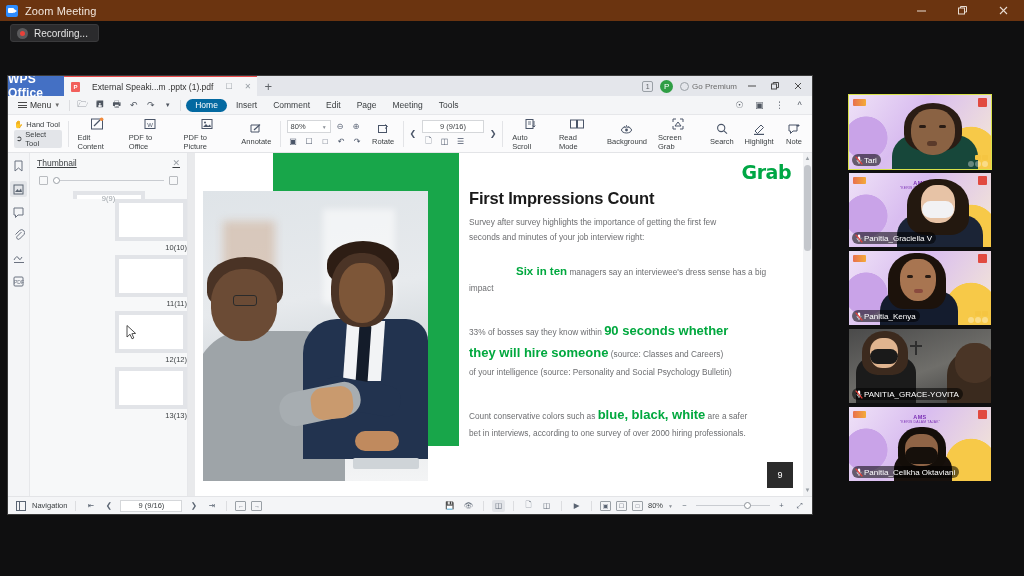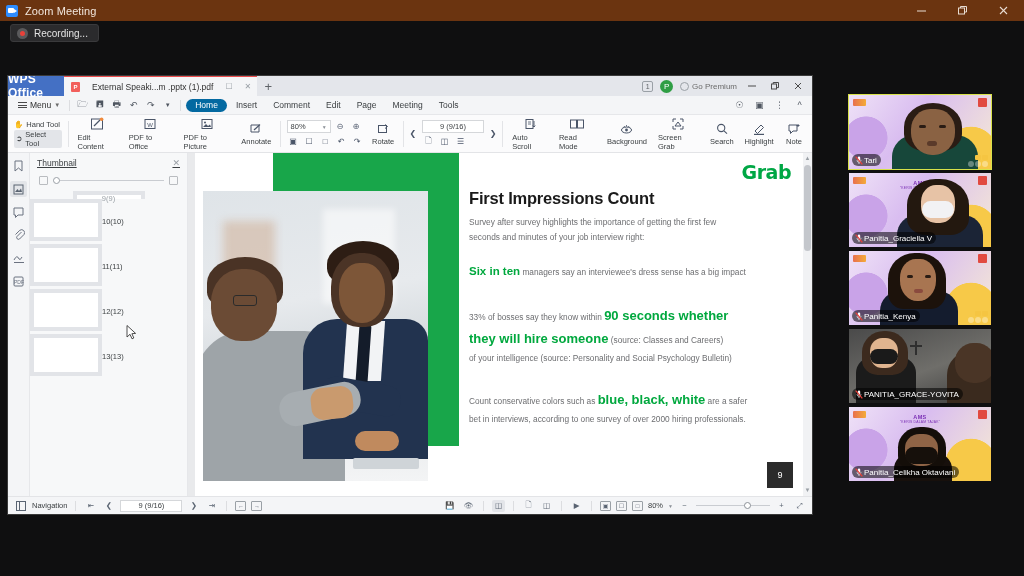--- a/index.html
+++ b/index.html
@@ -115,21 +115,21 @@
   .thumbpanel{ width:158px; background:#f7f8f9; border-right:1px solid #e6e7ea;
      display:flex; flex-direction:column; min-height:0;}
   .thumb-head{ height:19px; display:flex; align-items:center; padding:0 7px; font-size:8.5px; color:#3c4043;text-decoration:underline;}
   .thumb-close{ margin-left:auto; color:#9aa0a6; font-size:9px;}
   .thumb-slider{ height:17px; display:flex; align-items:center; gap:5px; padding:0 9px;}
   .ts-ico{ width:9px;height:9px;border:1px solid #b9bcc0; border-radius:1px;}
   .ts-track{ flex:1; height:1px; background:#c9ccd1; position:relative;}
   .ts-knob{ position:absolute; left:0; top:-3px; width:7px;height:7px;border-radius:50%;
      background:#fff;border:1.2px solid #9aa0a6;}
   .thumb-scroll{ flex:1; overflow:hidden; position:relative; padding-top:2px;}
-  .thumb-item{ display:flex; flex-direction:row; align-items:center; margin-bottom:3px;}
+  .thumb-item{ display:flex; flex-direction:column; align-items:flex-end; margin-bottom:3px;}
   .thumb-page{ width:72px;height:42px;background:#fff;border:4px solid #e2e4e8; }
   .thumb-label{ font-size:7.5px; color:#3c4043; margin-top:2px; }
   .thumb-partial{ width:72px;height:8px;background:#fff;border:4px solid #e2e4e8;border-bottom:none;
      margin:0 auto; position:relative; }
   .thumb-partial-label{ position:absolute; left:50%; transform:translateX(-50%); top:-1px;
      font-size:7.5px; color:#9aa0a6; }
   .thumb-cursor{ position:absolute; left:96px; top:136px; z-index:5; }
 
   
   .docview{ flex:1; background:#e9eaec; display:flex; justify-content:center;
@@ -179,21 +179,21 @@
       background:#cfd4d8; border-radius:2px; }
 
   .slide-text{ position:absolute; left:272px; top:0; right:0; bottom:0; padding:12px 14px 0 2px; }
   .grab-logo{ position:absolute; right:14px; top:8px; font-size:19px; font-weight:bold;
       color:#00a745; letter-spacing:-.5px; font-family:"DejaVu Sans", sans-serif; }
   .slide-h1{ font-size:16.5px; font-weight:bold; color:#1a1a1a; margin:24px 0 7px 0;
       letter-spacing:-.2px; }
   .slide-p{ font-size:8.3px; color:#6d6e71; line-height:1.75; margin-bottom:0; }
   .slide-p.block{ margin-top:17px; }
   .slide-p.block2{ margin-top:24px; }
-  .g-strong{ color:#00a83e; font-weight:bold; font-size:11.5px; }
+  .g-strong{ color:#00a83e; font-weight:bold; font-size:11.5px;margin-left:47px; }
   .g-big{ color:#00a83e; font-weight:bold; font-size:13px; }
   .pagebadge{ position:absolute; right:12px; bottom:8px; width:26px;height:26px;background:#2b2b2b;
       color:#fff; font-size:9px; display:flex;align-items:center;justify-content:center;}
   .docscroll{ position:absolute; right:0; top:0; width:9px; height:100%; background:#f1f2f4; }
   .docscroll-thumb{ position:absolute; left:1px; top:12px; width:7px; height:86px;
       background:#c4c7cc; border-radius:4px; }
   .docscroll-arrow{ position:absolute; left:1px; width:7px; height:9px; color:#9aa0a6;
       font-size:6px; text-align:center; line-height:9px; }
 
   

